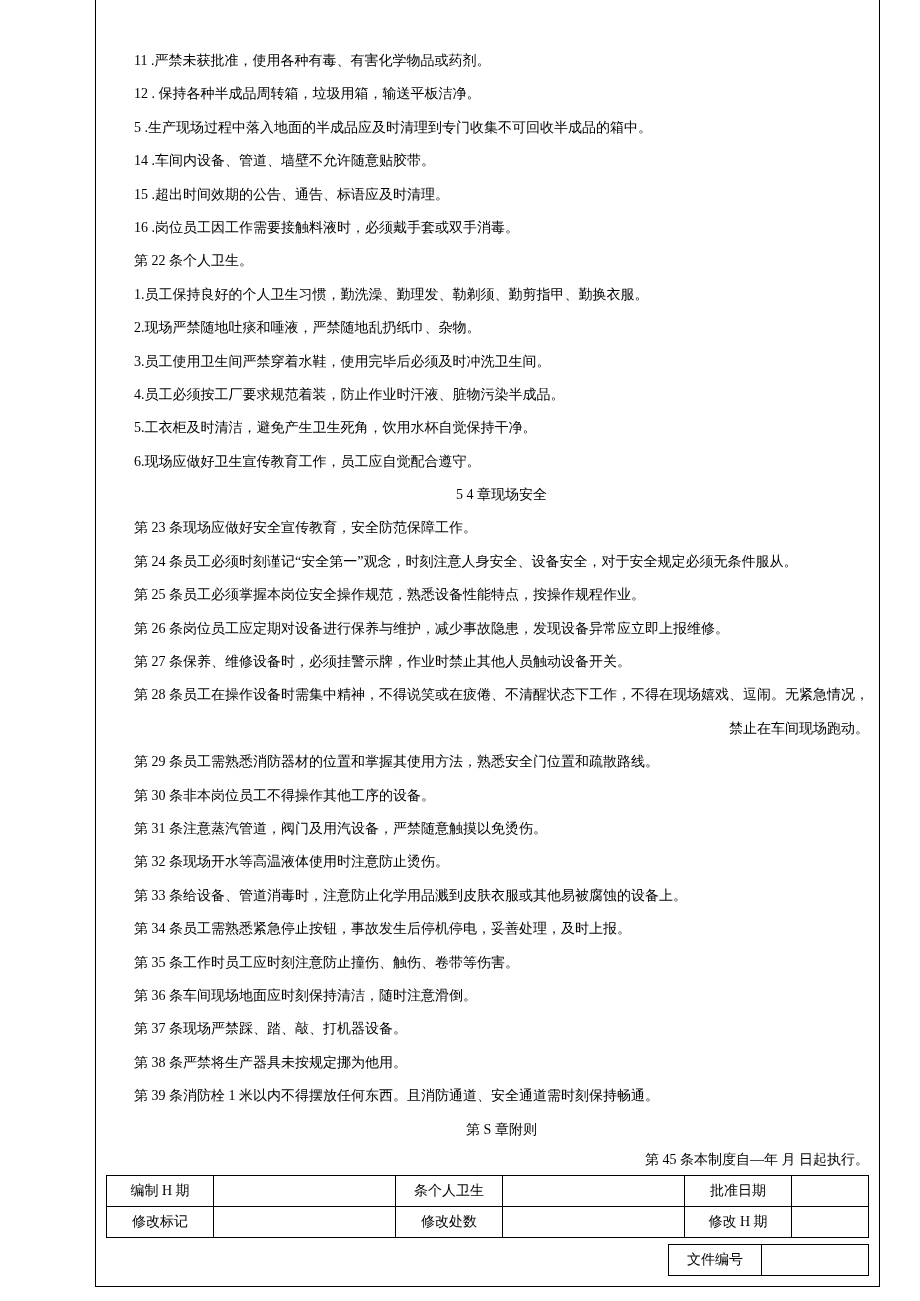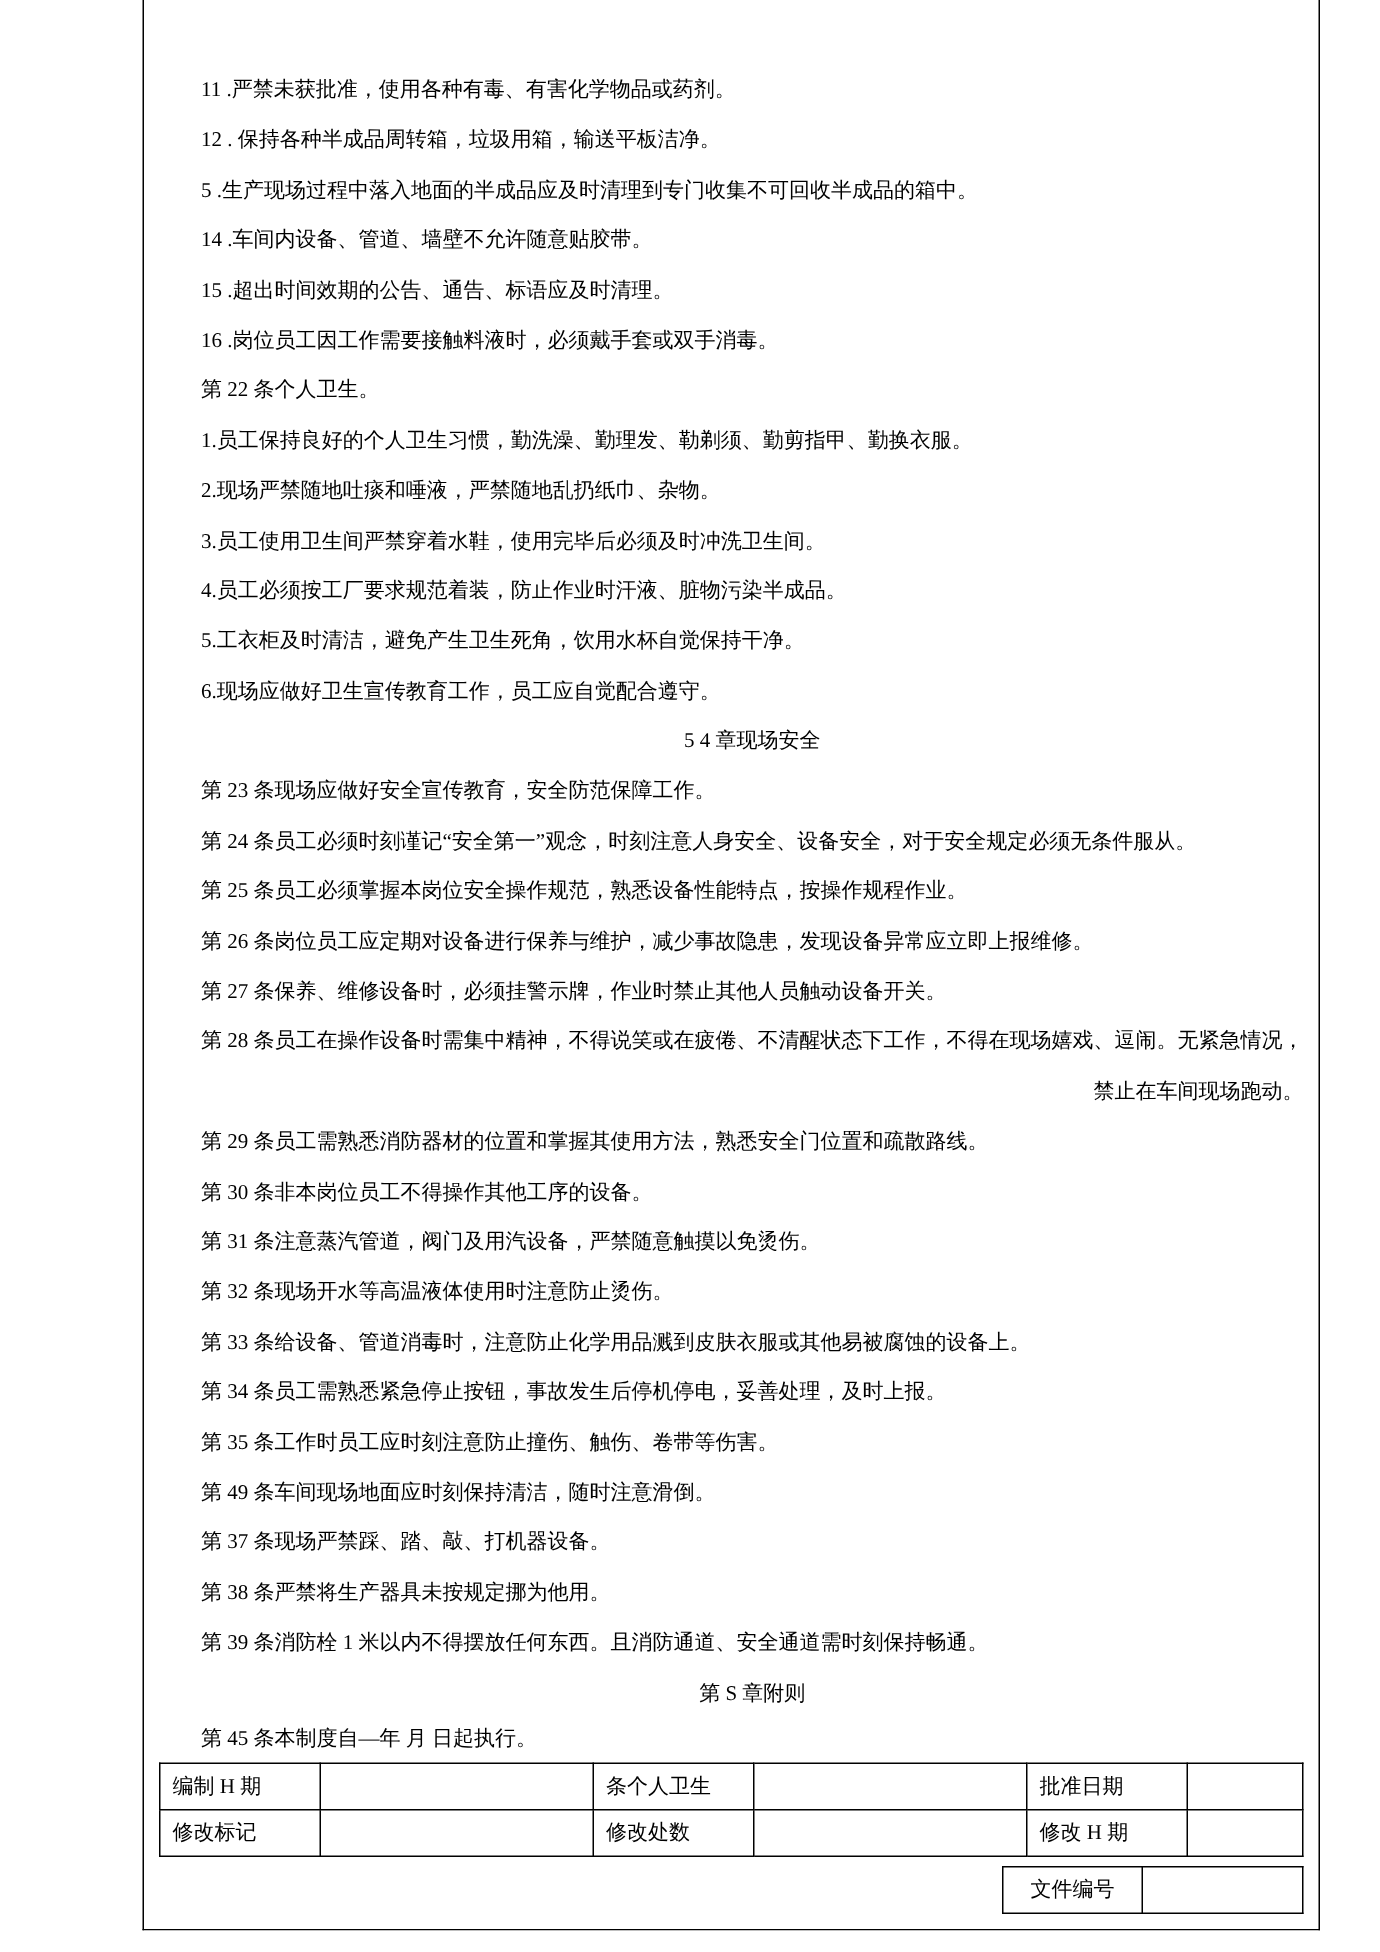--- a/index.html
+++ b/index.html
@@ -35,21 +35,21 @@
     width: 100%;
     margin-top: 4px;
     font-size: 14px;
   }
   table.meta td {
     border: 1px solid #000;
     padding: 4px 8px;
     height: 22px;
     vertical-align: middle;
   }
-  table.meta .lbl { width: 90px; }
+  table.meta .lbl { width: 90px; text-align: center; }
   table.meta .val { }
   table.small {
     border-collapse: collapse;
     float: right;
     margin-top: 6px;
     font-size: 14px;
   }
   table.small td {
     border: 1px solid #000;
     padding: 4px 18px;
@@ -86,28 +86,28 @@
     <p>第 27 条保养、维修设备时，必须挂警示牌，作业时禁止其他人员触动设备开关。</p>
     <p>第 28 条员工在操作设备时需集中精神，不得说笑或在疲倦、不清醒状态下工作，不得在现场嬉戏、逗闹。无紧急情况，</p>
     <p class="outdent">禁止在车间现场跑动。</p>
     <p>第 29 条员工需熟悉消防器材的位置和掌握其使用方法，熟悉安全门位置和疏散路线。</p>
     <p>第 30 条非本岗位员工不得操作其他工序的设备。</p>
     <p>第 31 条注意蒸汽管道，阀门及用汽设备，严禁随意触摸以免烫伤。</p>
     <p>第 32 条现场开水等高温液体使用时注意防止烫伤。</p>
     <p>第 33 条给设备、管道消毒时，注意防止化学用品溅到皮肤衣服或其他易被腐蚀的设备上。</p>
     <p>第 34 条员工需熟悉紧急停止按钮，事故发生后停机停电，妥善处理，及时上报。</p>
     <p>第 35 条工作时员工应时刻注意防止撞伤、触伤、卷带等伤害。</p>
-    <p>第 49 条车间现场地面应时刻保持清洁，随时注意滑倒。</p>
+    <p>第 36 条车间现场地面应时刻保持清洁，随时注意滑倒。</p>
     <p>第 37 条现场严禁踩、踏、敲、打机器设备。</p>
     <p>第 38 条严禁将生产器具未按规定挪为他用。</p>
     <p>第 39 条消防栓 1 米以内不得摆放任何东西。且消防通道、安全通道需时刻保持畅通。</p>
 
     <p class="heading" style="margin:4px 0 8px 0;">第 S 章附则</p>
 
-    <p style="margin-bottom:2px;">第 45 条本制度自—年  月  日起执行。</p>
+    <p style="margin-bottom:2px;text-align:right;">第 45 条本制度自—年  月  日起执行。</p>
 
     <table class="meta">
       <tbody>
           <tr>
         <td class="lbl">编制 H 期</td>
         <td class="val"></td>
         <td class="lbl">条个人卫生</td>
         <td class="val"></td>
         <td class="lbl">批准日期</td>
         <td class="val" style="width:60px;"></td>

